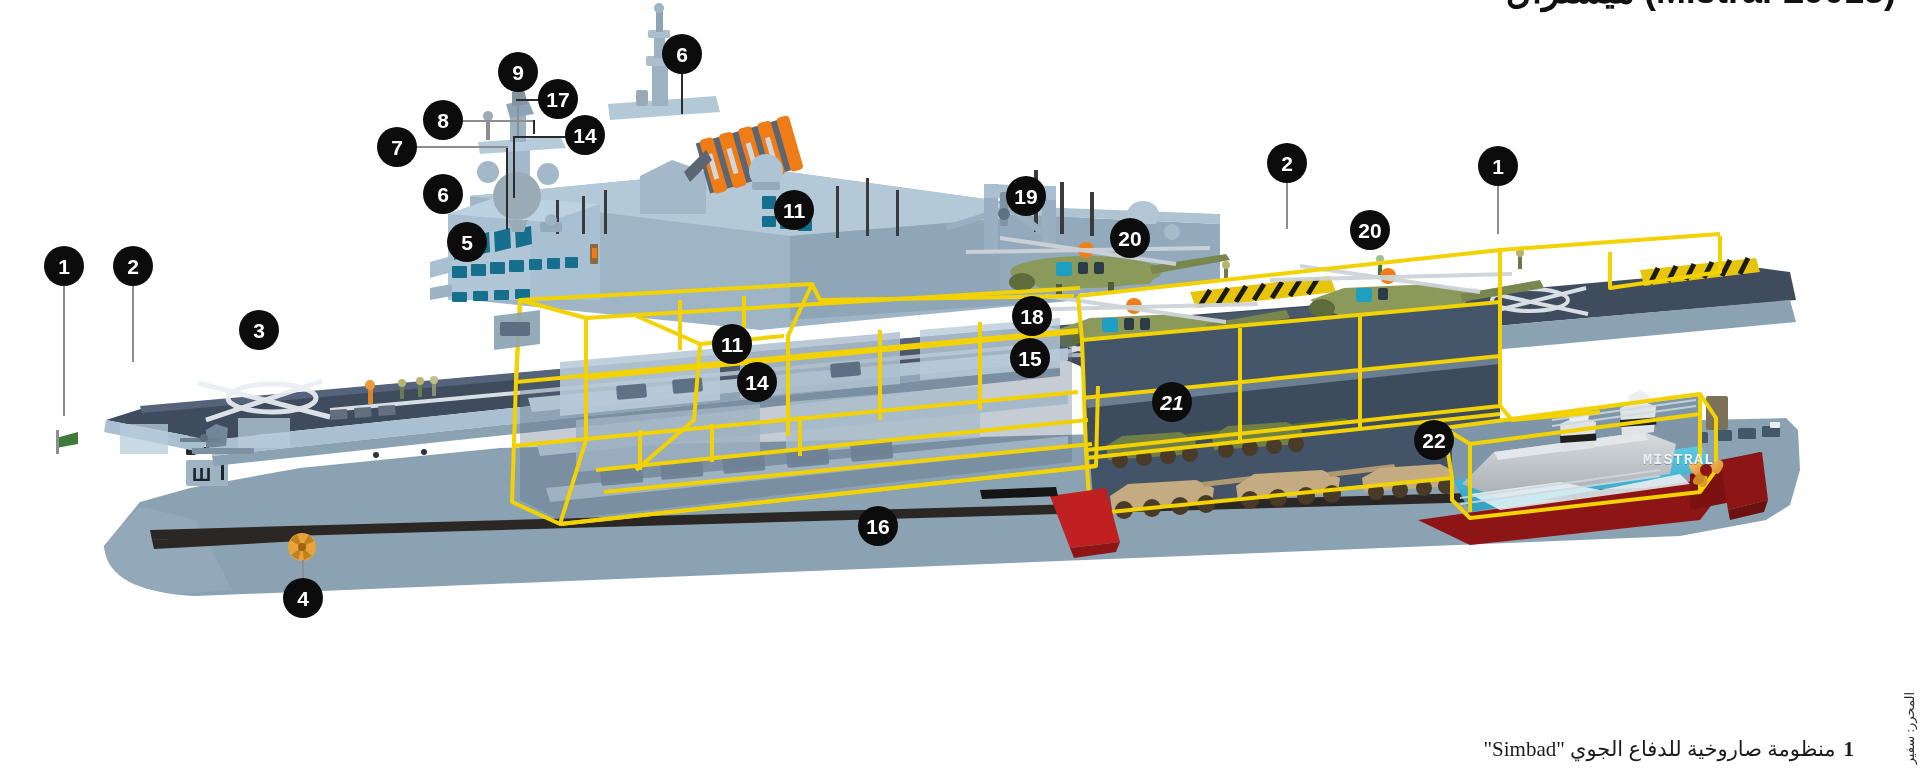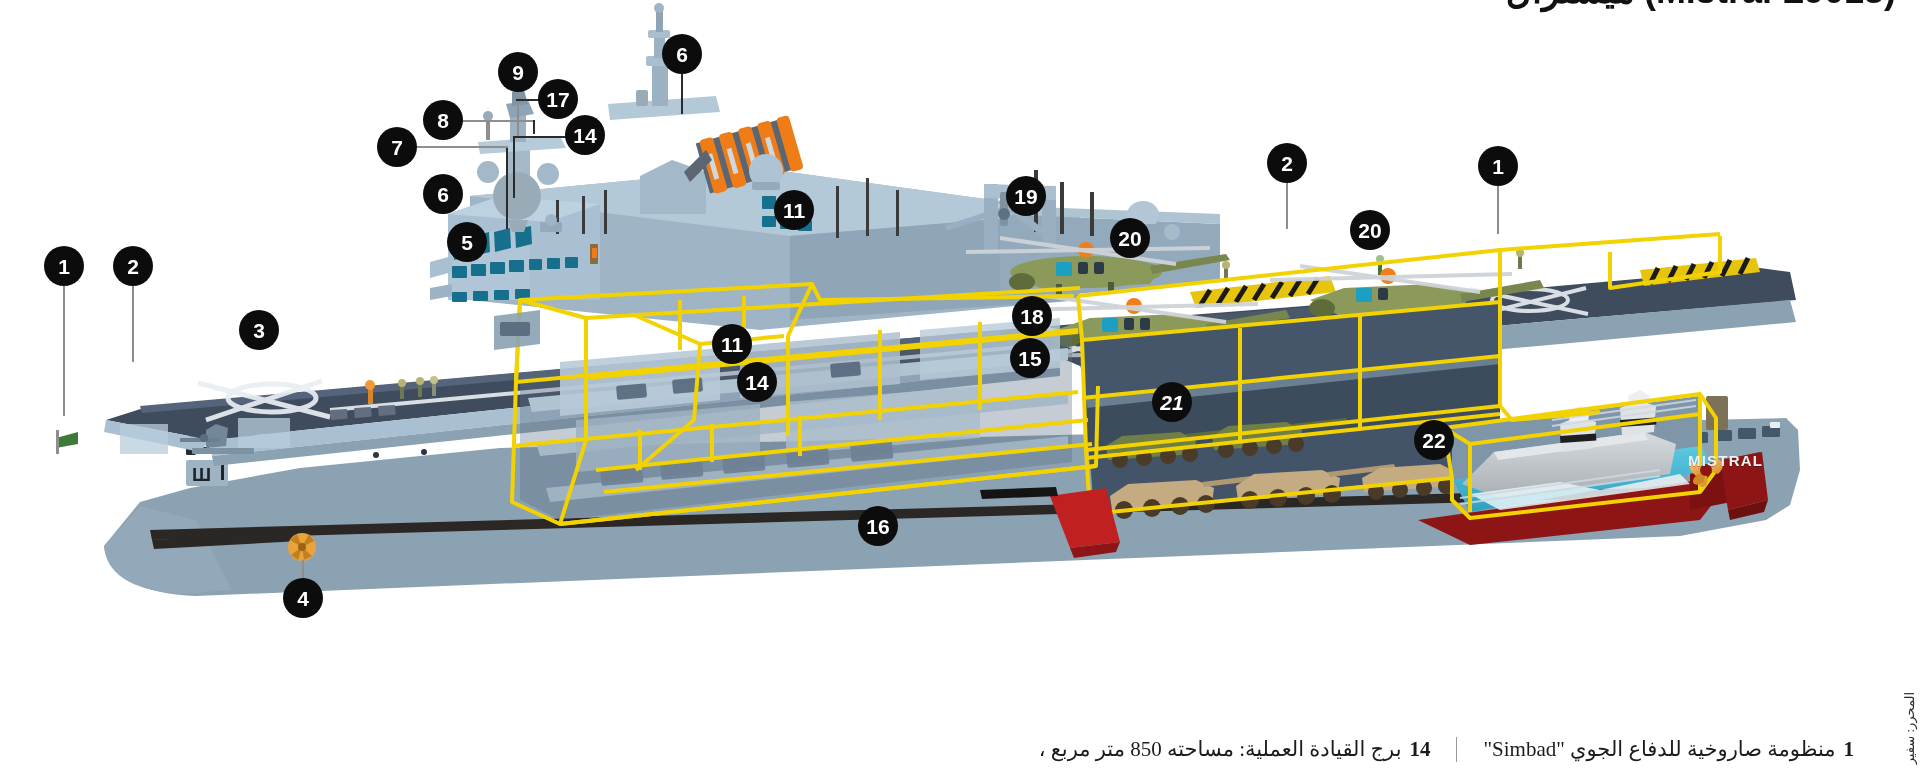--- a/index.html
+++ b/index.html
@@ -610,21 +610,21 @@
       <path d="M1070,548 L1120,542 L1116,552 L1074,558 Z" fill="#8e1515"></path>
       <path d="M980,490 L1056,487 L1058,496 L982,499 Z" fill="#141414"></path>
     </g>
 
     <g>
       <path d="M494,316 L540,310 L540,344 L494,350 Z" fill="#8ba2b3" opacity=".9"></path>
       <rect x="500" y="322" width="30" height="14" rx="2" fill="#5c6e81"></rect>
     </g>
   </svg>
 
-  <div class="hull-name" style="left:1688px;top:452px;">MISTRAL</div>
+  <div class="hull-name" style="left:1643px;top:452px;font-family:Liberation Mono, monospace;">MISTRAL</div>
 
   <div class="leader v" style="left:63px;  top:286px; height:130px;"></div>
   <div class="leader v" style="left:132px; top:286px; height:76px;"></div>
   <div class="leader v" style="left:302px; top:560px; height:22px;"></div>
   <div class="leader v dark" style="left:506px; top:147px; height:82px;"></div>
   <div class="leader h" style="left:415px; top:146px; width:93px;"></div>
   <div class="leader h" style="left:461px; top:120px; width:74px;"></div>
   <div class="leader v dark" style="left:533px; top:120px; height:14px;"></div>
   <div class="leader v" style="left:517px; top:92px;  height:46px;"></div>
   <div class="leader h dark" style="left:516px; top:99px; width:42px;"></div>
@@ -660,20 +660,17 @@
   <div class="callout" style="left:1152px; top:382px;font-style:italic;">21</div>
   <div class="callout" style="left:1414px; top:420px;">22</div>
   <div class="callout" style="left:1478px; top:146px;">1</div>
   <div class="callout" style="left:1267px; top:143px;">2</div>
 
   <div class="caption">
     <div class="cap-col">
       <span class="cap-num">1</span><span>منظومة صاروخية للدفاع الجوي</span>
       <span class="cap-lat">"Simbad"</span>
     </div>
-    <div class="cap-col">
-      <span class="cap-num">14</span><span>برج القيادة العملية: مساحته 850 متر مربع ،</span>
-    </div>
   </div>
 
   <div class="editor-note">المحرر: سفير</div>
 
 </div>
 
 </body></html>

